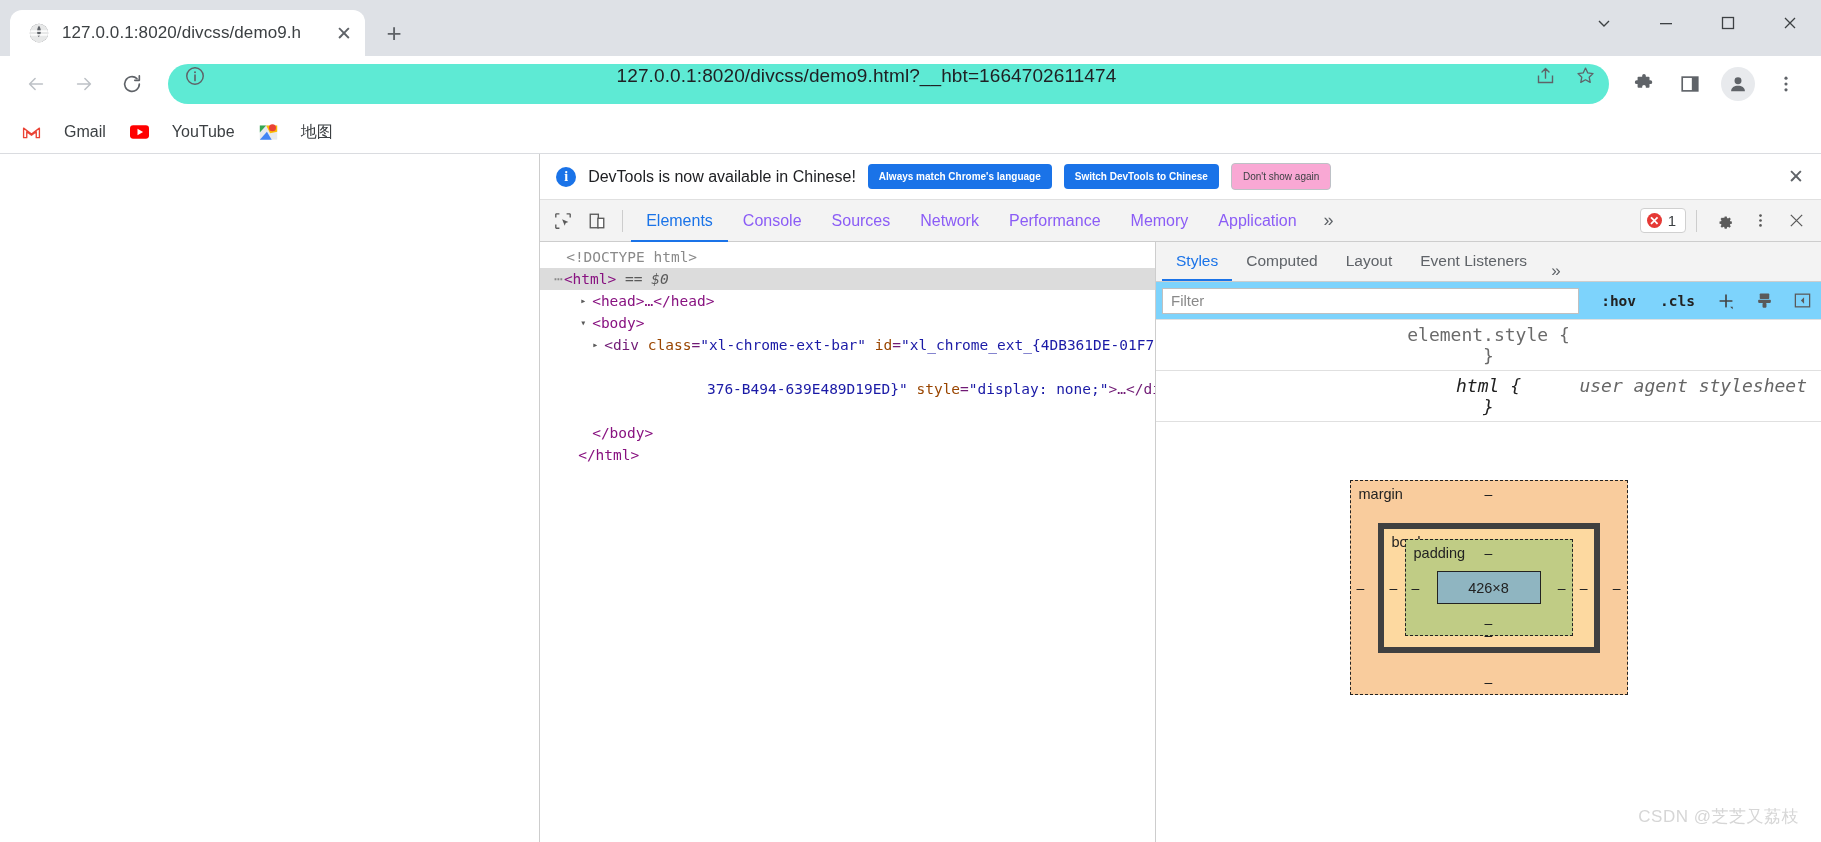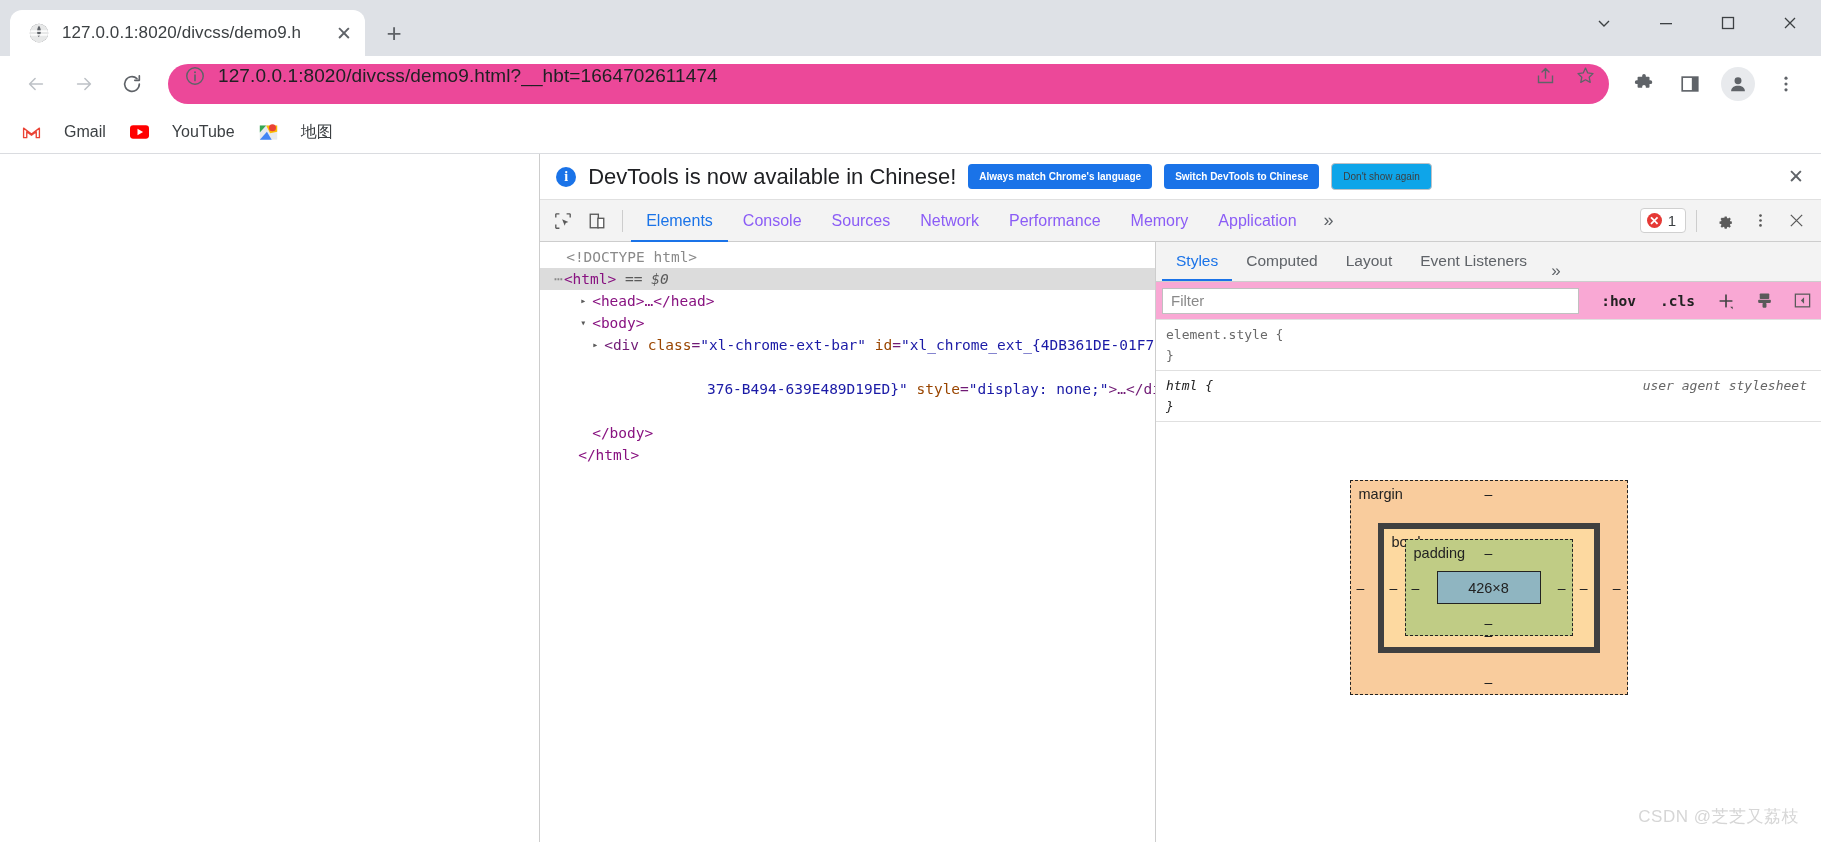--- a/index.html
+++ b/index.html
@@ -48,23 +48,23 @@
   .toolbar {
     height: 55px; background:#fff; display:flex; align-items:center;
     padding: 0 14px; gap: 4px;
   }
   .navbtn {
     width: 44px; height:44px; display:flex; align-items:center; justify-content:center;
     border-radius:50%; color:#5f6368; flex: 0 0 44px;
   }
   .navbtn.disabled { color:#bdc1c6; }
   .omnibox {
-    flex: 1 1 auto; height: 40px; background:#ec4899; border-radius: 20px;
+    flex: 1 1 auto; height: 40px; background:#5eead4; border-radius: 20px;
     display:flex; align-items:center; padding: 0 6px 16px 16px; margin: 0 10px;
-    gap: 12px; min-width: 0;
+    gap: 12px; min-width: 0; text-align: center;
   }
   .omni-info { width: 22px; height:22px; flex:0 0 22px; color:#5f6368; }
   .omni-url {
     flex:1 1 auto; font-size: 19px; color:#202124; white-space:nowrap;
     overflow:hidden; letter-spacing: 0.1px;
   }
   .omni-actions { display:flex; align-items:center; gap:4px; flex:0 0 auto; }
   .omni-icon { width:36px;height:36px;display:flex;align-items:center;justify-content:center;color:#5f6368; }
   .tb-icon { width:42px;height:42px;display:flex;align-items:center;justify-content:center;color:#5f6368;flex:0 0 42px;}
   .avatar-btn {
@@ -96,28 +96,28 @@
   
   .dt-notice {
     height: 46px; background:#fff; display:flex; align-items:center;
     padding: 0 10px 0 16px; gap: 12px; border-bottom:1px solid #e0e0e0;
   }
   .notice-info {
     width:20px;height:20px;border-radius:50%;background:#1a73e8;color:#fff;
     display:flex;align-items:center;justify-content:center;font-size:14px;
     font-weight:bold; font-family:"Liberation Serif",serif; flex:0 0 20px;
   }
-  .notice-text { font-size:22px; color:#202124; white-space:nowrap; }
+  .notice-text { font-size:16px; color:#202124; white-space:nowrap; }
   .notice-btn {
     background:#1a73e8; color:#fff; font-size:10px; font-weight:bold;
     padding: 7px 11px; border-radius:4px; white-space:nowrap; border:none;
     font-family:"Liberation Sans",sans-serif;
   }
   .notice-btn.secondary {
-    background:#0ea5e9; color:#3c4043; border:1px solid #bdc1c6; font-weight:normal;
+    background:#f9a8d4; color:#3c4043; border:1px solid #bdc1c6; font-weight:normal;
   }
   .notice-close { margin-left:auto; width:30px;height:30px;display:flex;
     align-items:center;justify-content:center;color:#5f6368;font-size:19px;}
 
   
   .dt-tabs {
     height: 42px; background:#f3f3f3; display:flex; align-items:center;
     border-bottom: 1px solid #cdcdcd; padding-left: 6px;
   }
   .dt-toolicon {
@@ -168,32 +168,32 @@
     display:flex; flex-direction:column; background:#fff; min-width:0;
   }
   .st-tabs { height:40px; background:#f3f3f3; display:flex; align-items:flex-end;
     border-bottom:1px solid #cdcdcd; padding-left:6px;}
   .st-tab { font-size:15.5px; color:#5f6368; padding:0 14px; height:40px;
     display:flex;align-items:center; white-space:nowrap;}
   .st-tab.active { color:#1a73e8; box-shadow: inset 0 -2px 0 #1a73e8;}
   .st-more { font-size:17px;color:#5f6368;padding:0 10px;}
 
   .st-filterrow { height:38px; display:flex; align-items:center; gap:8px;
-    border-bottom:1px solid #e0e0e0; background:#f9a8d4; padding-right:4px;}
+    border-bottom:1px solid #e0e0e0; background:#7dd3fc; padding-right:4px;}
   .st-filter {
     flex:1 1 auto; height:26px; border:1px solid #c0c0c0; margin:0 6px;
     background:#fff; display:flex; align-items:center; padding: 0 8px;
     font-size:15px; color:#8a8a8a; min-width:0;
   }
   .st-hov { font-family:"DejaVu Sans Mono",monospace; font-size:14.5px; color:#222;
     padding: 0 8px; font-weight:bold;}
   .st-ico { width:30px;height:30px;display:flex;align-items:center;justify-content:center;color:#5a5a5a;}
 
   .st-rules { font-family:"DejaVu Sans Mono","Liberation Mono",monospace;
-    font-size:13px; line-height:21px; color:#222; }
+    font-size:18px; line-height:21px; color:#222;text-align:center; }
   .rule { padding: 4px 10px; border-bottom:1px solid #e0e0e0; position:relative;}
   .rule .src { position:absolute; right:14px; top:4px; color:#666; font-style:italic; }
   .sel-name { color:#6a6a6a; }
   .sel-name.ua { color:#222; font-style:italic; }
   .prop { color:#c41a16; padding-left:22px; }
   .pval { color:#222; }
   .ua-italic { font-style:italic; }
 
   
   .boxmodel-wrap { display:flex; justify-content:center; padding-top: 58px; }

